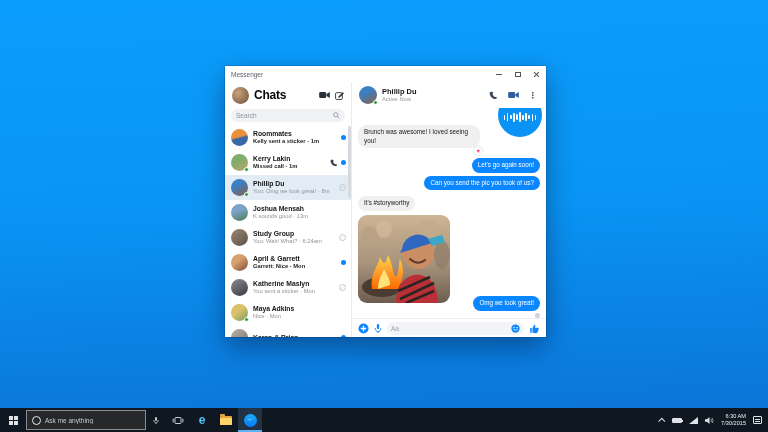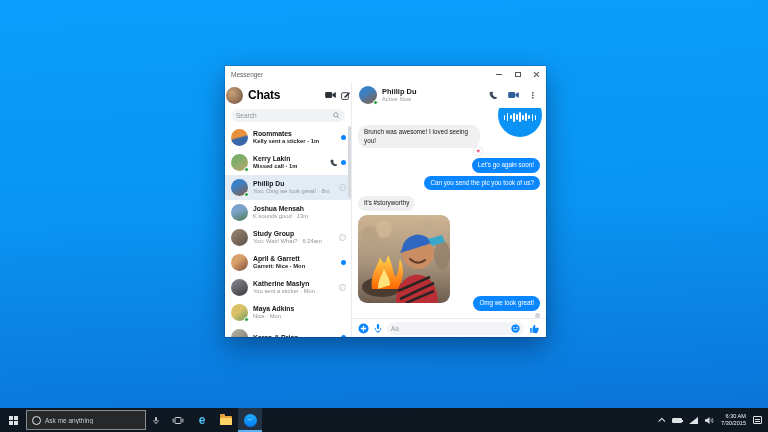--- a/index.html
+++ b/index.html
@@ -15,21 +15,21 @@
   .win-controls{display:flex;height:100%;}
   .win-btn{width:19px;height:100%;display:flex;align-items:center;justify-content:center;}
   .glyph-min{width:6px;height:1px;background:#555;display:block;}
   .glyph-max{width:6px;height:5px;border:1px solid #555;display:block;}
   .glyph-close{position:relative;width:7px;height:7px;display:block;}
   .glyph-close::before,.glyph-close::after{content:"";position:absolute;left:0;top:3px;width:7px;height:1px;background:#555;}
   .glyph-close::before{transform:rotate(45deg);} .glyph-close::after{transform:rotate(-45deg);}
   .window-body{flex:1;display:flex;min-height:0;}
   
   .sidebar{width:127px;flex:0 0 127px;background:#fff;border-right:1px solid #e9ebee;display:flex;flex-direction:column;position:relative;}
-  .sidebar-header{height:26px;display:flex;align-items:center;padding:0 1px;gap:5px;}
+  .sidebar-header{height:26px;display:flex;align-items:center;padding:0 7px;gap:5px;}
   .me-avatar{width:17px;height:17px;border-radius:50%;background:radial-gradient(circle at 35% 35%,#cba47c,#6b4e38);}
   .sidebar-title{font-size:12px;font-weight:bold;color:#050505;flex:1;letter-spacing:-.2px;}
   .hdr-icon{color:#2b3138;display:flex;align-items:center;}
   .searchbox{margin:1px 6px 3px 6px;height:13px;background:#f0f2f5;border-radius:7px;display:flex;align-items:center;padding:0 5px;gap:3px;}
   .searchbox input{border:0;outline:0;background:transparent;font-size:6.5px;color:#333;width:100%;padding:0;font-family:inherit;}
   .searchbox input::placeholder{color:#8d9199;}
   .chat-list{flex:1;overflow:hidden;}
   .chat-row{height:25px;display:flex;align-items:center;padding:0 5px 0 6px;gap:5px;}
   .chat-row.selected{background:#e3ecf5;}
   .avatar{width:17px;height:17px;border-radius:50%;flex:0 0 17px;position:relative;}

